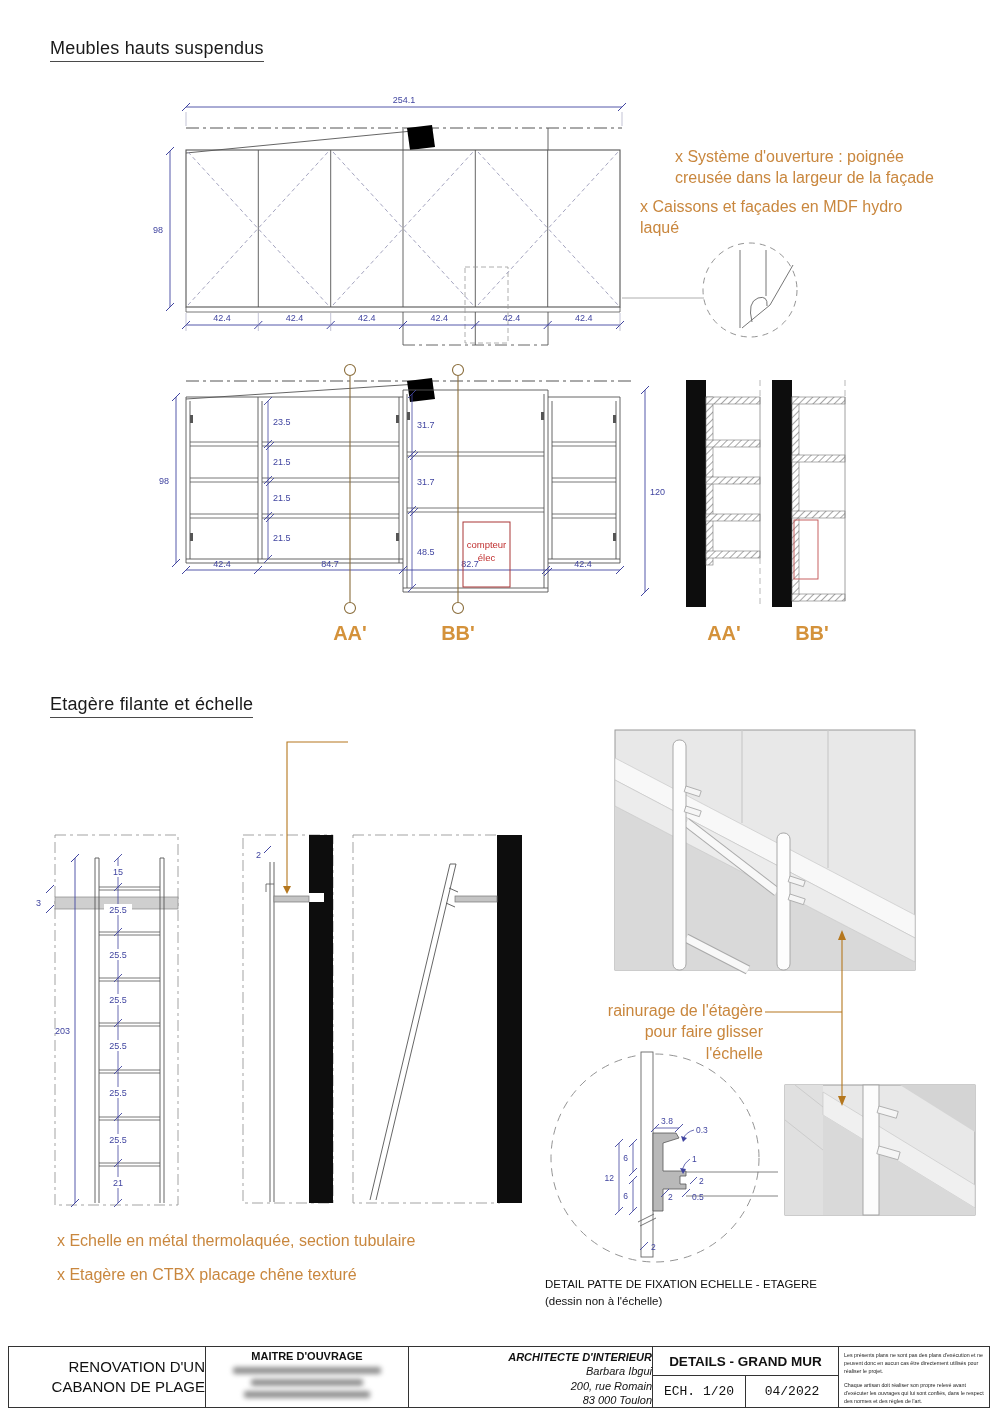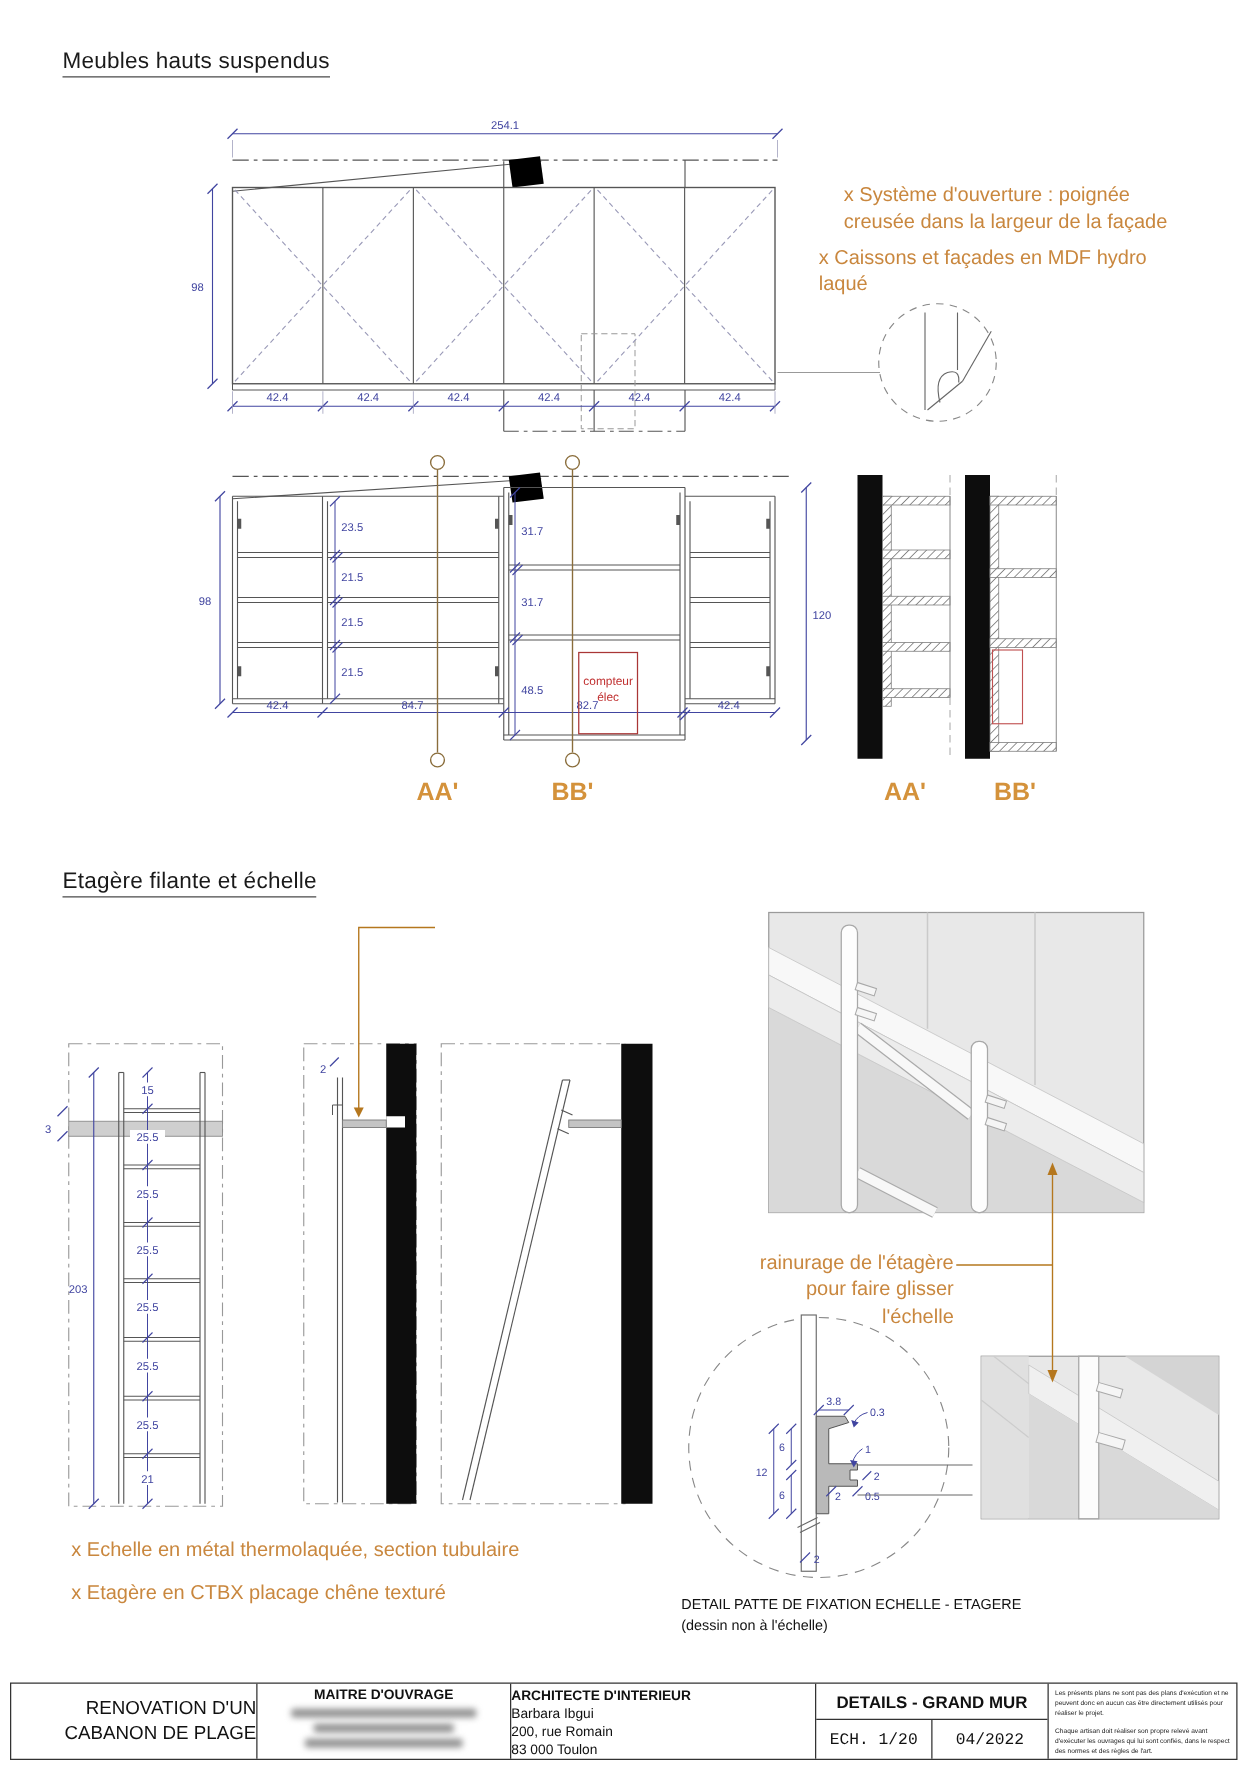--- a/index.html
+++ b/index.html
@@ -17,21 +17,21 @@
   .seclabel{fill:#d4923b;font-size:20px;font-weight:bold;}
   .redtxt{fill:#c03030;font-size:9.5px;}
   
   .tblock{left:8px;top:1346px;width:982px;height:62px;border:1px solid #333;display:flex;
           background:#fff;box-sizing:border-box;}
   .tcell{border-right:1px solid #333;box-sizing:border-box;height:100%;}
   .tcell:last-child{border-right:none;}
   .c-project{width:197px;display:flex;flex-direction:column;justify-content:center;text-align:right;
              font-size:15px;color:#111;line-height:1.35;}
   .c-owner{width:203px;text-align:center;padding-top:3px;}
-  .c-arch{width:244px;text-align:left;padding-top:3px;font-size:11px;color:#111;line-height:1.3;}
+  .c-arch{width:244px;text-align:right;padding-top:3px;font-size:11px;color:#111;line-height:1.3;font-style:italic;}
   .chead{font-weight:bold;font-size:11px;color:#111;}
   .blur-line{height:7px;background:#909090;border-radius:2px;margin:5px auto 0 auto;filter:blur(2.5px);}
   .c-sheet{width:186px;display:flex;flex-direction:column;}
   .c-sheet .srow1{flex:0 0 28px;display:flex;align-items:center;justify-content:center;
                   font-weight:bold;font-size:13.5px;color:#111;border-bottom:1px solid #333;}
   .c-sheet .srow2{flex:1;display:flex;font-family:Liberation Mono, monospace;}
   .c-sheet .scell{flex:1;display:flex;align-items:center;justify-content:center;font-size:13px;color:#111;}
   .c-sheet .scell.left{border-right:1px solid #333;}
   .c-legal{flex:1;padding:4px 5px;font-size:5.3px;color:#222;line-height:1.55;}
   .c-legal p{margin:0 0 5px 0;}
@@ -472,21 +472,21 @@
       <polygon points="838,940 846,940 842,930" fill="#b5771e" stroke="none"></polygon>
       <polygon points="838,1096 846,1096 842,1106" fill="#b5771e" stroke="none"></polygon>
     </g>
   </svg>
 
   <div class="abs sec-title" style="left:50px;top:38px">
     <span>Meubles hauts suspendus</span>
   </div>
 
   <div class="abs note" style="left:675px;top:146px;width:282px">x Système d'ouverture : poignée creusée dans la largeur de la façade</div>
-  <div class="abs note" style="left:655px;top:196px;width:290px">x Caissons et façades en MDF hydro laqué</div>
+  <div class="abs note" style="left:640px;top:196px;width:290px">x Caissons et façades en MDF hydro laqué</div>
 
   <div class="abs sec-title" style="left:50px;top:694px">
     <span>Etagère filante et échelle</span>
   </div>
 
 
   <div class="abs note" style="left:57px;top:1230px;width:400px">x Echelle en métal thermolaquée, section tubulaire</div>
 
   <div class="abs note right" style="left:586px;top:1000px;width:177px">rainurage de l'étagère pour faire glisser l'échelle</div>
   <div class="abs note" style="left:57px;top:1264px;width:400px">x Etagère en CTBX placage chêne texturé</div>

